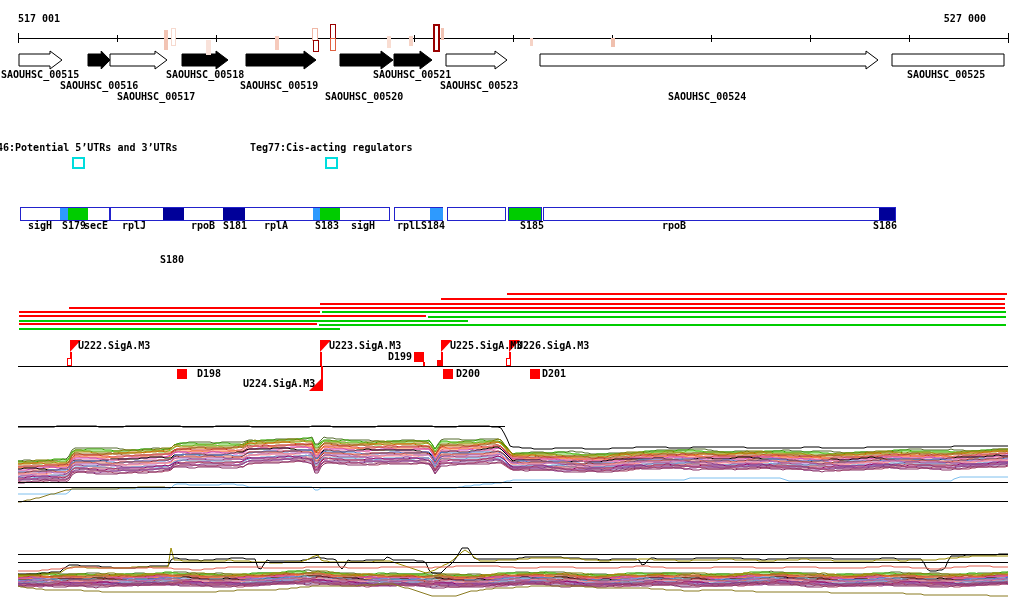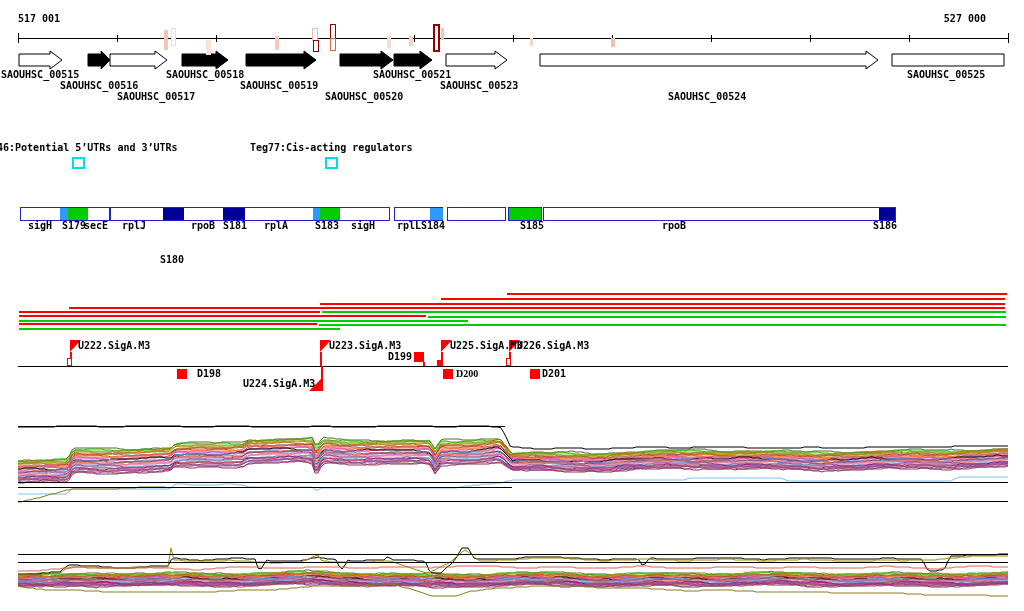--- a/index.html
+++ b/index.html
@@ -196,21 +196,21 @@
       <div class="mark" style="left: 506px; top: 358px; width: 5px; height: 8px; border: 1px solid rgb(255, 0, 0); background: rgb(255, 255, 255); box-sizing: border-box;"></div>
       <span class="mono" style="left: 517px; top: 341px;">U226.SigA.M3</span>
       <div class="pole" style="left: 321px; top: 366px; height: 25px;"></div>
       <span class="mono" style="left: 243px; top: 379px;">U224.SigA.M3</span>
       <div class="redsq" style="left: 177px; top: 369px;"></div>
       <span class="mono" style="left: 189px; top: 369px; margin-left: 8px;">D198</span>
       <div class="redsq" style="left: 414px; top: 352px;"></div>
       <div class="pole" style="left: 423px; top: 362px; height: 4px;"></div>
       <span class="mono" style="left: 388px; top: 352px;">D199</span>
       <div class="redsq" style="left: 443px; top: 369px;"></div>
-      <span class="mono" style="left: 456px; top: 369px; font-family: Liberation Serif, serif;">D200</span>
+      <span class="mono" style="left: 456px; top: 369px;">D200</span>
       <div class="redsq" style="left: 530px; top: 369px;"></div>
       <span class="mono" style="left: 542px; top: 369px;">D201</span>
       <div class="hline" style="left: 18px; top: 426px; width: 487px;"></div>
       <div class="hline" style="left: 18px; top: 482px; width: 990px;"></div>
       <div class="hline" style="left: 18px; top: 487px; width: 494px;"></div>
       <div class="hline" style="left: 18px; top: 501px; width: 990px;"></div>
       <div class="hline" style="left: 18px; top: 554px; width: 990px;"></div>
       <div class="hline" style="left: 18px; top: 562px; width: 990px;"></div>
     </div>
 </div>

